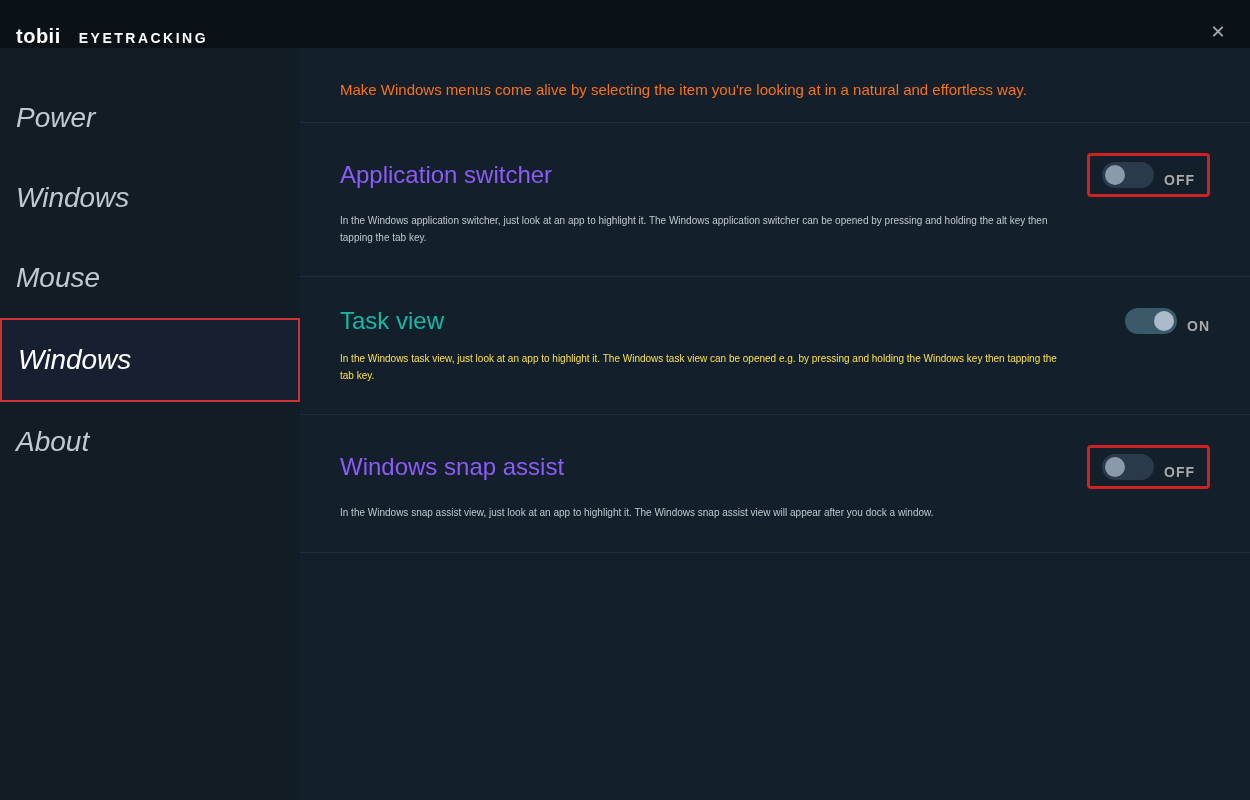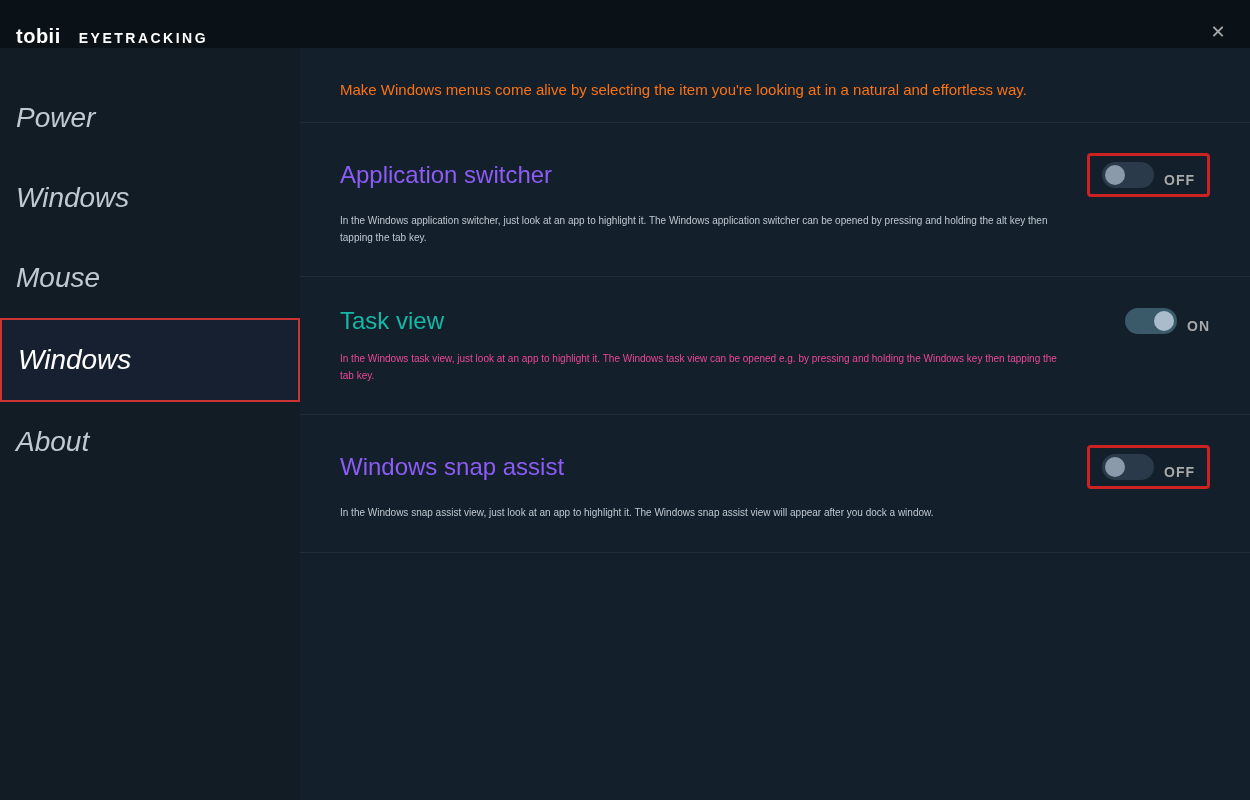--- a/index.html
+++ b/index.html
@@ -127,21 +127,21 @@
     }
 
     .section-desc {
       font-size: 10px;
       color: #c0c8d0;
       line-height: 1.65;
       max-width: 720px;
     }
 
     .section-desc.muted {
-      color: #ec4899;
+      color: #fde047;
     }
 
     
     .toggle-container {
       display: flex;
       align-items: flex-end;
       gap: 10px;
       flex-shrink: 0;
     }
 

